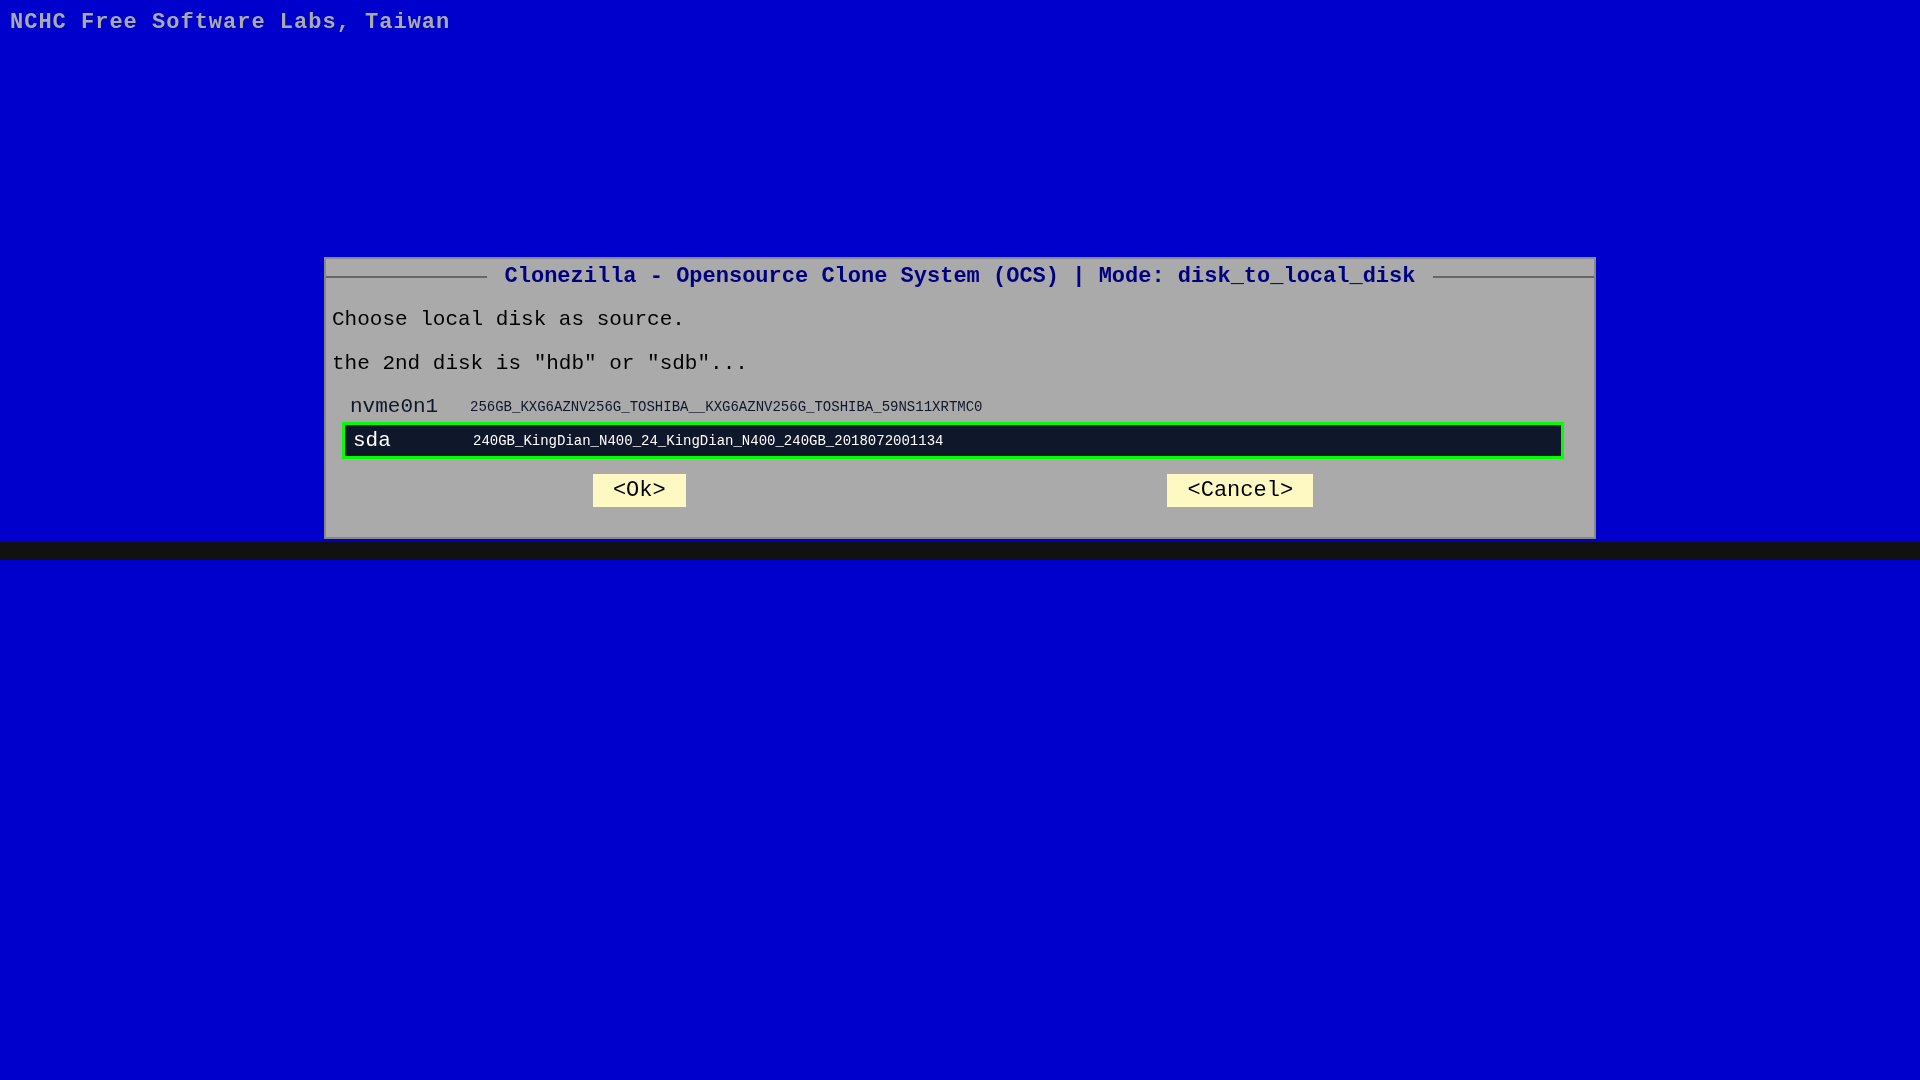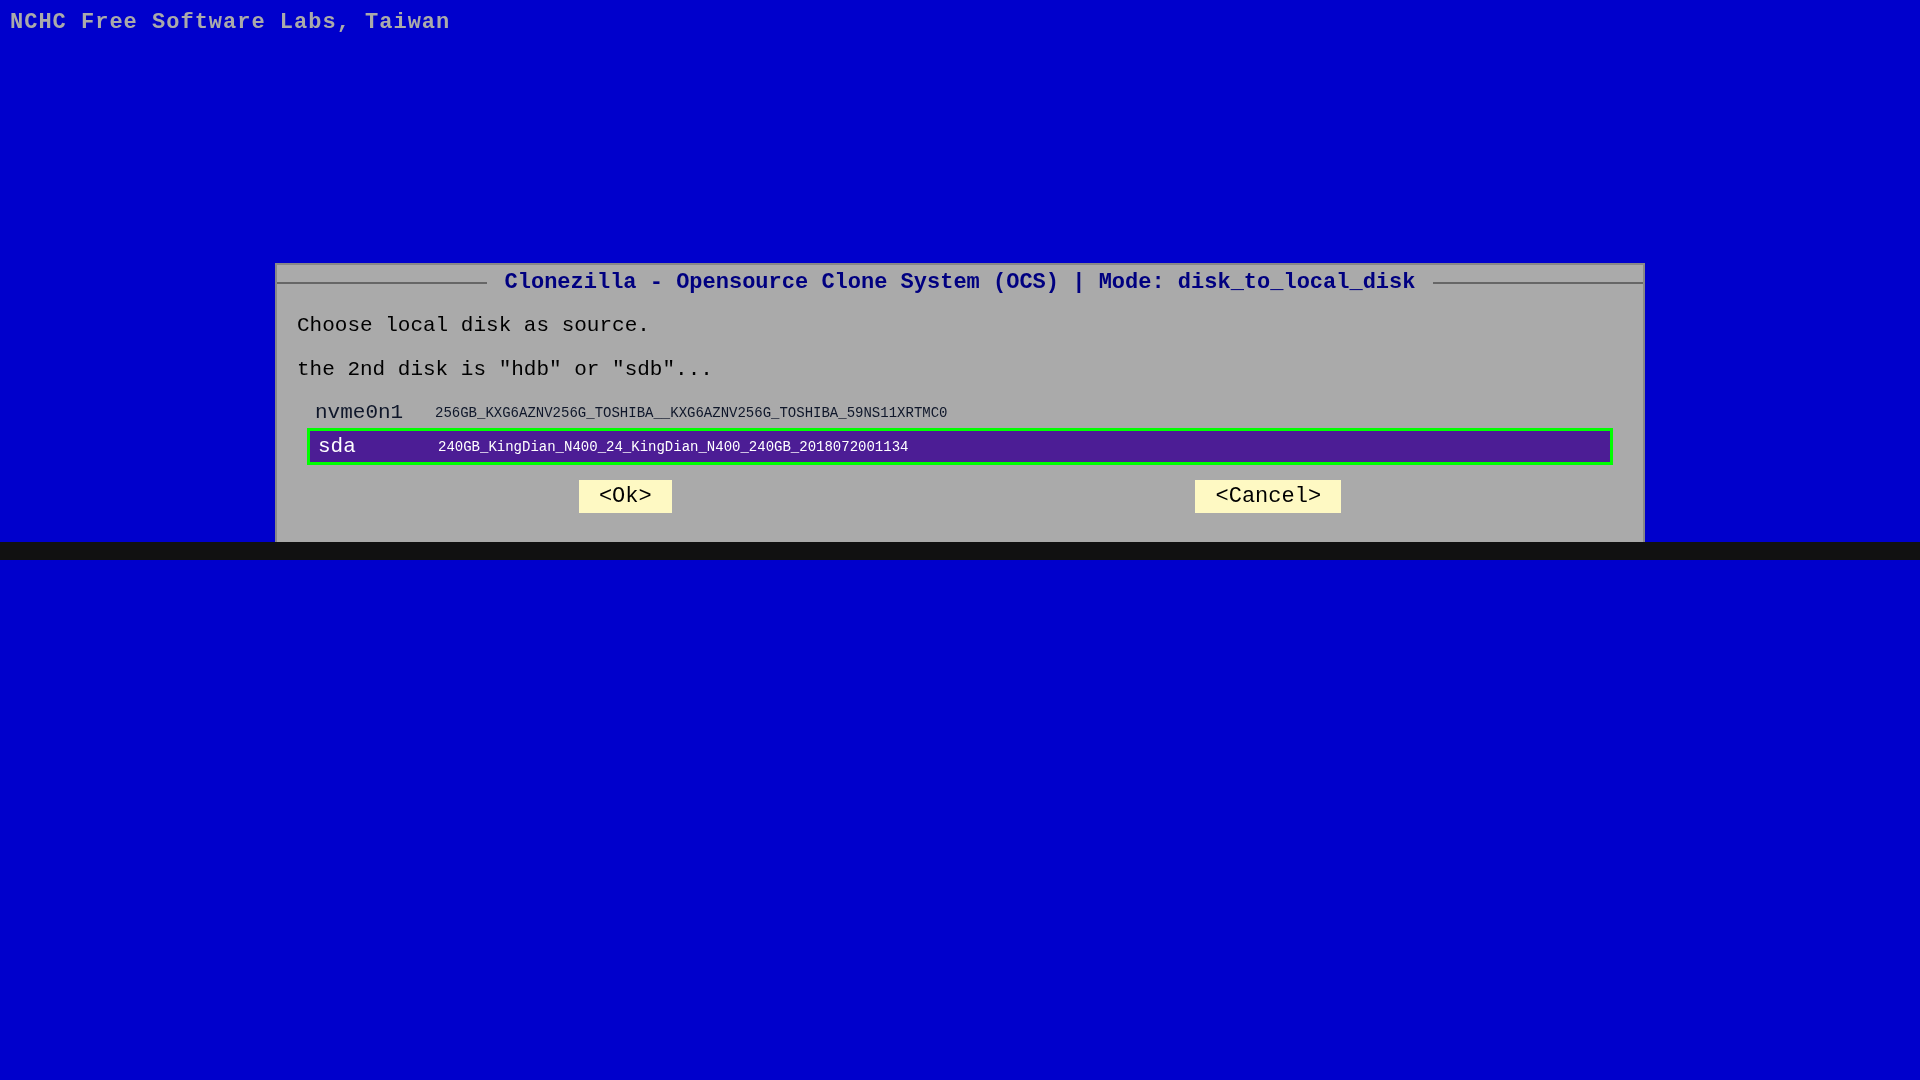--- a/index.html
+++ b/index.html
@@ -27,38 +27,38 @@
       font-size: 22px;
       letter-spacing: 1px;
       font-weight: bold;
     }
 
     .dialog-container {
       position: absolute;
       top: 255px;
       left: 0px;
       right: 0px;
-      width: 1370px;
-      margin: 8px auto;
+      width: 1272px;
+      margin: 2px auto;
       background-color: #AAAAAA;
       border: 2px solid #888888;
       padding: 0;
     }
 
     .dialog-title-text {
       color: #000080;
       font-size: 22px;
       font-weight: bold;
       background-color: #AAAAAA;
       padding: 0 10px;
       text-align: center;
     }
 
     .dialog-body {
-      padding: 10px 20px 20px 20px;
+      padding: 10px 20px 20px 6px;
     }
 
     .dialog-description {
       color: #000000;
       font-size: 21px;
       line-height: 1.5;
       margin-bottom: 12px;
     }
 
     .disk-list {
@@ -75,21 +75,21 @@
       color: #000000;
       cursor: pointer;
     }
 
     .disk-item.unselected {
       background-color: #AAAAAA;
       color: #0f172a;
     }
 
     .disk-item.selected {
-      background-color: #4c1d95;
+      background-color: #0f172a;
       color: #FFFFFF;
       border: 3px solid #00FF00;
       outline: none;
     }
 
     .disk-item .disk-name {
       width: 120px;
       font-size: 21px;
     }
 

